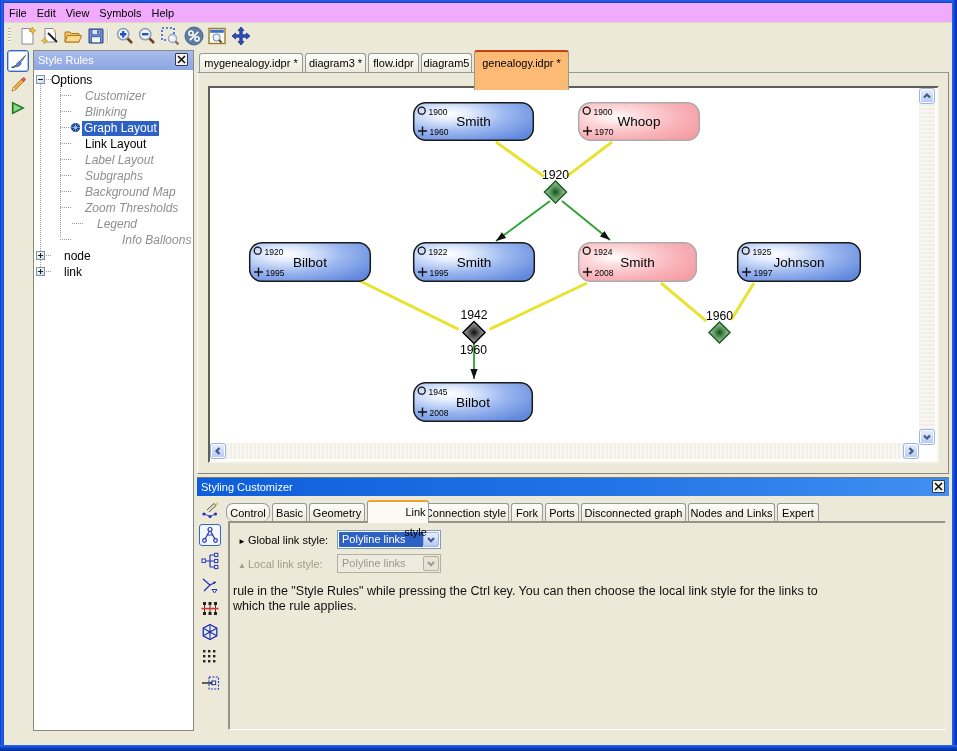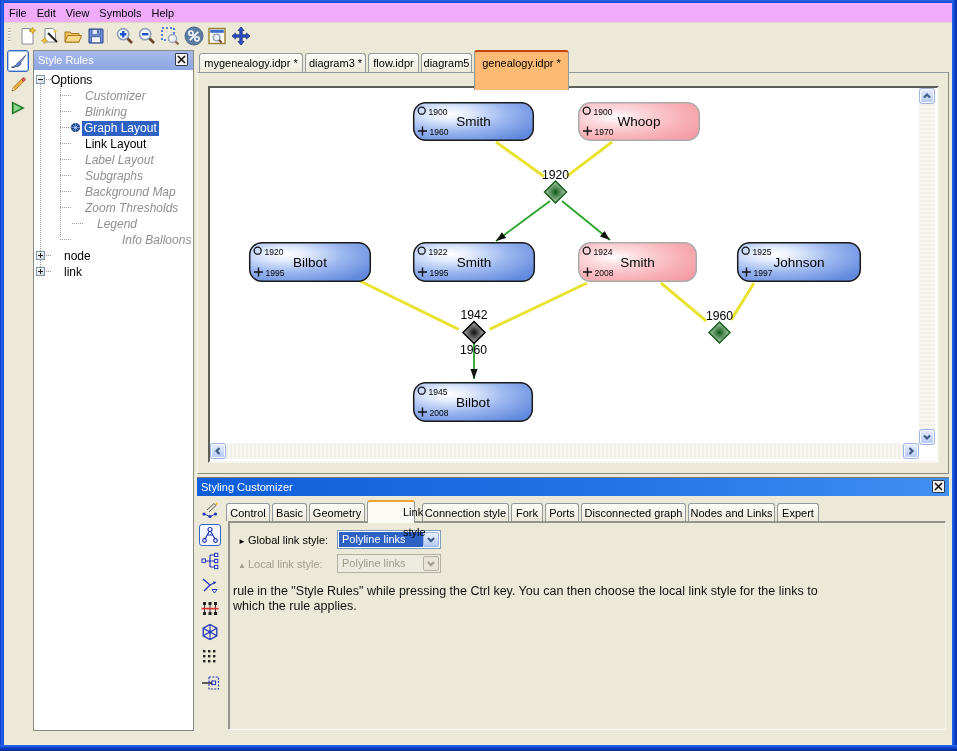--- a/index.html
+++ b/index.html
@@ -548,24 +548,24 @@
         <svg viewBox="0 0 20 20">
           <path d="M2 10 H10" stroke="#222" stroke-width="1.4"></path>
           <path d="M10 10 l-3 -2.2 v4.4 Z" fill="#222" transform="rotate(180 10 10) translate(0 0)"></path>
           <path d="M13 10 l-3.4 -2.4 v4.8 Z" fill="#222" transform="rotate(180 11.3 10)"></path>
           <rect x="9" y="4" width="9.5" height="12" fill="none" stroke="#2233bb" stroke-width="1.1" stroke-dasharray="2 1.4"></rect>
           <rect x="12" y="8" width="3.6" height="3.6" fill="#fff" stroke="#2233bb"></rect>
         </svg>
       </div>
     </div>
   <div id="sc-tabs">
-      <div class="sctab" style="left: 3px; width: 44px;">Control</div>
+      <div class="sctab" style="left: 3px; width: 44px; border-radius: 7px;">Control</div>
       <div class="sctab" style="left: 49px; width: 35px;">Basic</div>
       <div class="sctab" style="left: 86px; width: 56px;">Geometry</div>
-      <div class="sctab active" style="left: 144px; width: 48px; padding-left: 35px;">Link style</div>
+      <div class="sctab active" style="left: 144px; width: 62px; padding-left: 35px;">Link style</div>
       <div class="sctab" style="left: 199px; width: 87px;">Connection style</div>
       <div class="sctab" style="left: 288px; width: 32px;">Fork</div>
       <div class="sctab" style="left: 322px; width: 34px;">Ports</div>
       <div class="sctab" style="left: 358px; width: 105px;">Disconnected graph</div>
       <div class="sctab" style="left: 465px; width: 87px;">Nodes and Links</div>
       <div class="sctab" style="left: 554px; width: 42px;">Expert</div>
     </div>
   <div id="sc-content">
     <span class="fld-arrow" style="left:9px;top:15px;">►</span>
     <span class="fld-label" style="left:19px;top:12px;">Global link style:</span>

